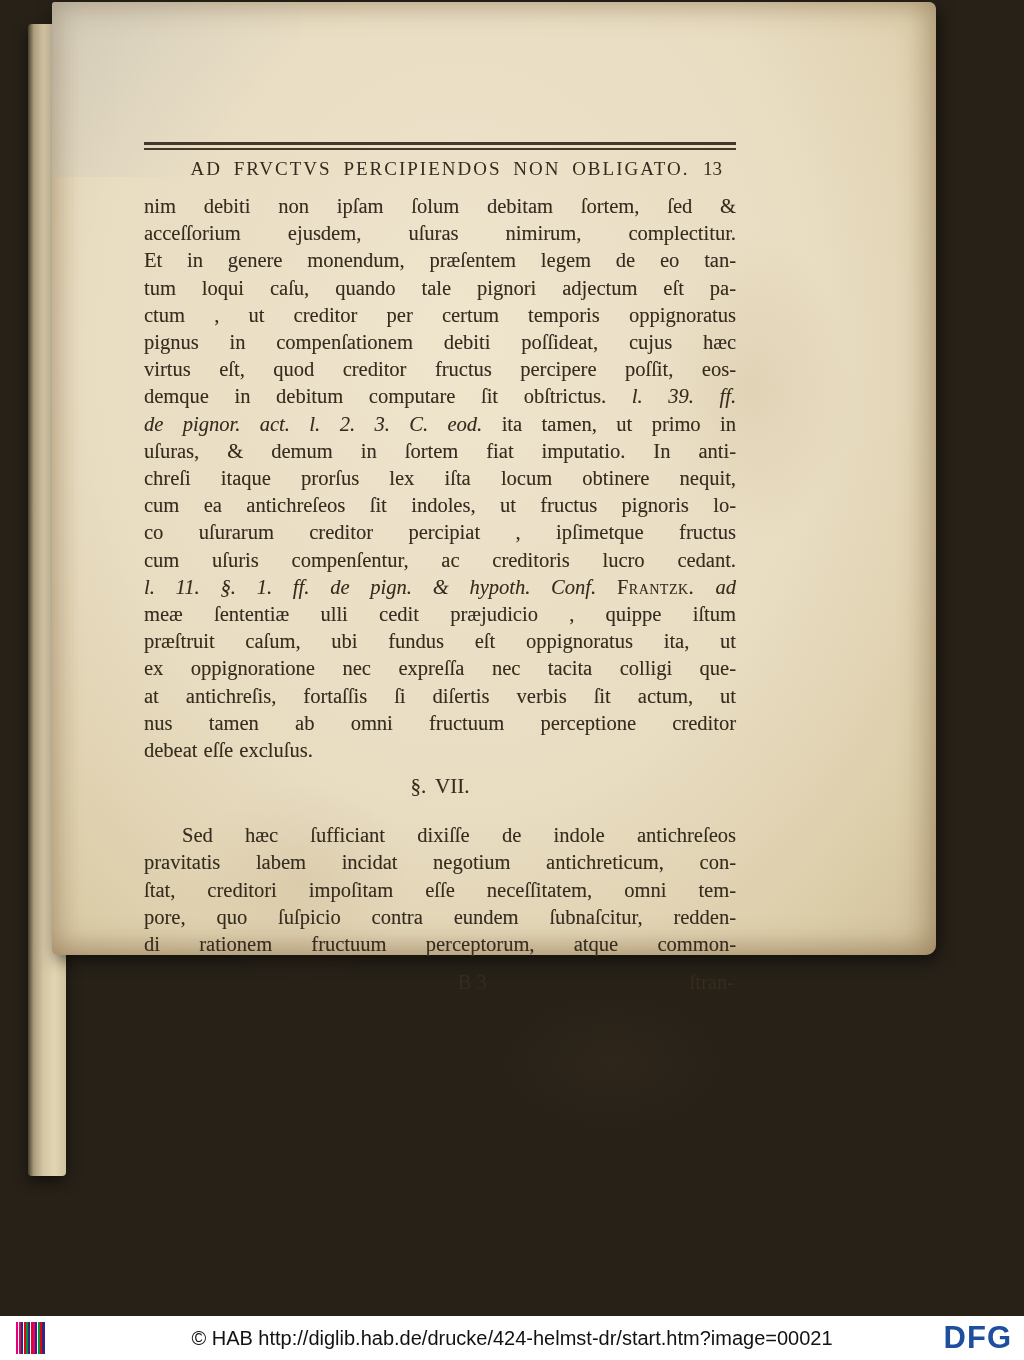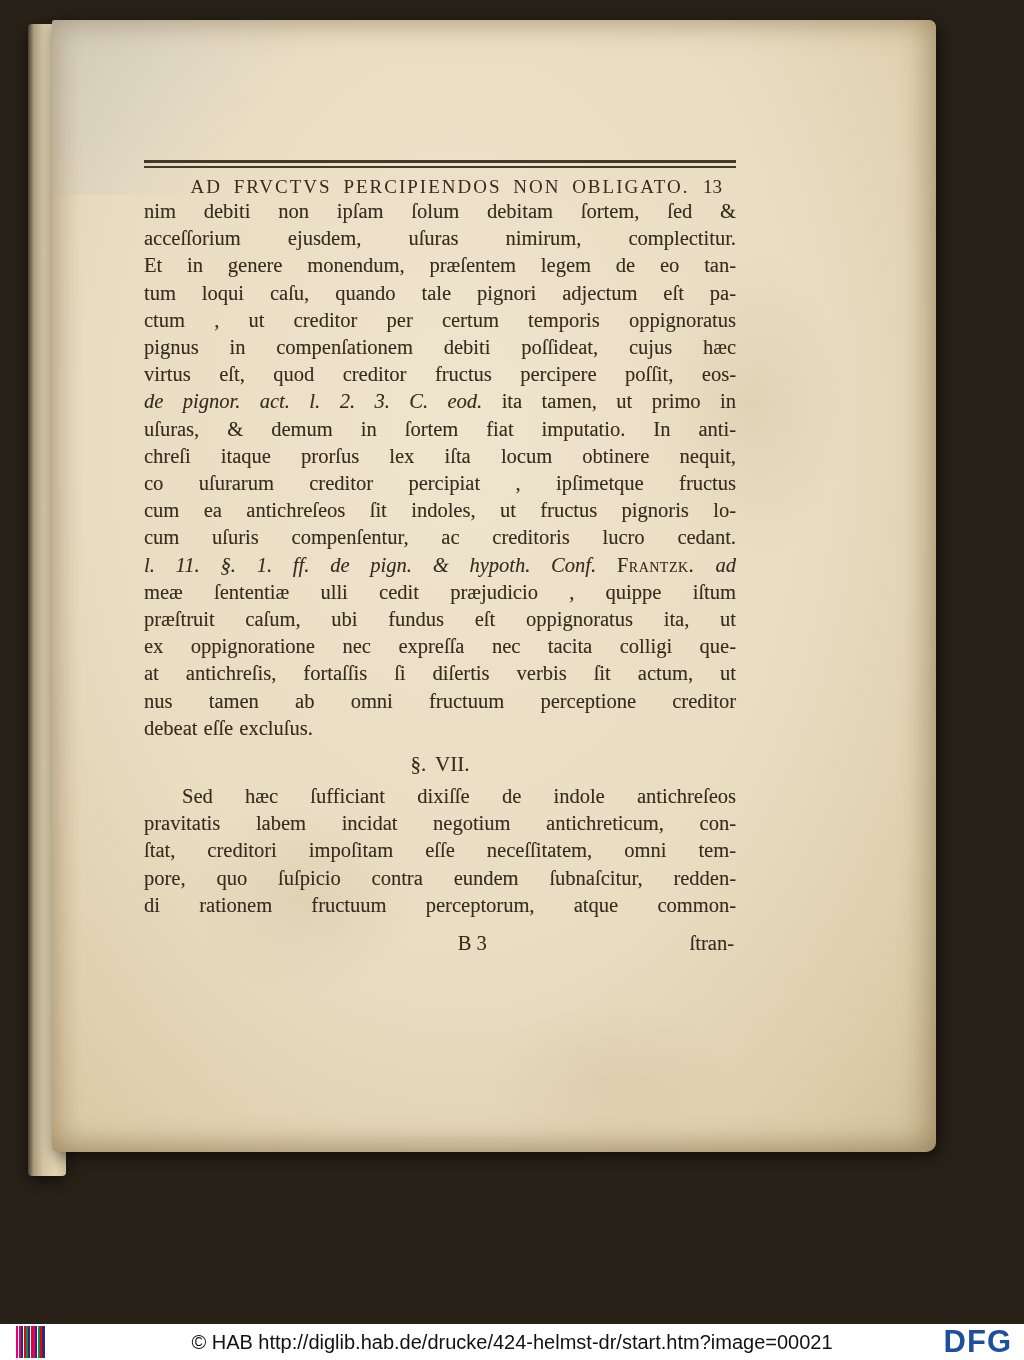--- a/index.html
+++ b/index.html
@@ -14,21 +14,21 @@
 
   
   .edges {
     position:absolute; left:28px; top:24px; width:38px; height:1152px;
     background: linear-gradient(90deg, #4a3f30 0%, #a99b7c 15%, #d4c6a4 40%, #e2d5b3 70%, #d0c29e 100%);
     border-radius:4px;
     box-shadow: 0 6px 14px rgba(0,0,0,.5);
   }
 
   .page {
-    position:absolute; left:52px; top:20px; width:884px; height:1132px;
+    position:absolute; left:52px; top:2px; width:884px; height:953px;
     background: radial-gradient(ellipse at 46% 36%, #efe5cd 0%, #e9decu 40%, #e8dcc1 55%, #dccda9 85%, #cfbf9a 100%);
     background: radial-gradient(ellipse at 46% 36%, #efe5cd 0%, #e8dcc1 55%, #dccda9 85%, #cfbf9a 100%);
     border-radius:3px 7px 10px 5px;
     box-shadow: 3px 5px 16px rgba(0,0,0,.55),
       inset -14px 0 26px rgba(110,80,45,.22),
       inset 0 -12px 26px rgba(110,80,45,.20),
       inset 0 10px 30px rgba(110,80,45,.12),
       inset 10px 0 22px rgba(110,80,45,.14);
   }
 
@@ -57,42 +57,42 @@
     border-bottom:2px solid var(--ink, #352c1f);
     opacity:.92;
   }
 
   .header {
     position:relative; margin-top:8px; text-align:center;
     font-size:19px; letter-spacing:2px; word-spacing:5px; white-space:nowrap;
   }
   .pagenum { position:absolute; right:14px; top:0; letter-spacing:0; }
 
-  .body1 { margin-top:0; }
+  .body1 { margin-top:13px; }
   .ln {
     font-size:20.5px; line-height:27.2px;
     text-align:justify; text-align-last:justify;
     word-spacing:1px;
     text-shadow: .3px .3px 0 rgba(60,45,25,.28);
   }
   .flush { text-align-last:left; }
   .indent { text-indent:38px; }
   .it { font-style:italic; }
   .sc { font-variant: small-caps; letter-spacing:.5px; }
 
-  .section { margin:10px 0 6px; text-align:center; font-size:21px; word-spacing:4px;
+  .section { margin:10px 0 23px; text-align:center; font-size:21px; word-spacing:4px;
     text-shadow:.3px .3px 0 rgba(60,45,25,.28); }
 
   .sigrow { position:relative; height:28px; margin-top:13px; font-size:20.5px;
     text-shadow:.3px .3px 0 rgba(60,45,25,.28); }
   .sig { position:absolute; left:53%; }
   .catch { position:absolute; right:2px; }
 
   .footer {
-    position:absolute; left:0; bottom:0; width:1024px; height:36px;
+    position:absolute; left:0; bottom:0; width:1024px; height:44px;
     background:#ffffff;
   }
   .copy {
     position:absolute; left:50%; top:50%; transform:translate(-50%,-50%);
     font-family:"Liberation Sans", sans-serif; font-size:20px; color:#121212;
     white-space:nowrap;
   }
   .dfg {
     position:absolute; right:12px; top:50%; transform:translateY(-50%);
     font-family:"Liberation Sans", sans-serif; font-weight:bold;
@@ -131,25 +131,26 @@
       </div>
 
       <div class="body1">
         <div class="ln">nim debiti non ipſam ſolum debitam ſortem, ſed &amp;</div>
         <div class="ln">acceſſorium ejusdem, uſuras nimirum, complectitur.</div>
         <div class="ln">Et in genere monendum, præſentem legem de eo tan-</div>
         <div class="ln">tum loqui caſu, quando tale pignori adjectum eſt pa-</div>
         <div class="ln">ctum , ut creditor per certum temporis oppignoratus</div>
         <div class="ln">pignus in compenſationem debiti poſſideat, cujus hæc</div>
         <div class="ln">virtus eſt, quod creditor fructus percipere poſſit, eos-</div>
+        <div class="ln"><span>demque in debitum computare ſit obſtrictus. </span><span class="it">l. 39. ff.</span></div>
         <div class="ln"><span class="it">de pignor. act. l. 2. 3. C. eod. </span><span>ita tamen, ut primo in</span></div>
         <div class="ln">uſuras, &amp; demum in ſortem fiat imputatio.  In anti-</div>
         <div class="ln">chreſi itaque prorſus lex iſta locum obtinere nequit,</div>
+        <div class="ln">cum ea antichreſeos ſit indoles, ut fructus pignoris lo-</div>
         <div class="ln">co uſurarum creditor percipiat , ipſimetque fructus</div>
-        <div class="ln">cum ea antichreſeos ſit indoles, ut fructus pignoris lo-</div>
         <div class="ln">cum uſuris compenſentur, ac creditoris lucro cedant.</div>
         <div class="ln"><span class="it">l. 11. §. 1. ff. de pign. &amp; hypoth. </span><span class="it">Conf. </span><span class="sc">Frantzk. </span><span class="it">ad</span></div>
         <div class="ln">meæ ſententiæ ulli cedit præjudicio , quippe iſtum</div>
         <div class="ln">præſtruit caſum, ubi fundus eſt oppignoratus ita, ut</div>
         <div class="ln">ex oppignoratione nec expreſſa nec tacita colligi que-</div>
         <div class="ln">at antichreſis, fortaſſis ſi diſertis verbis ſit actum, ut</div>
         <div class="ln">nus tamen ab omni fructuum perceptione creditor</div>
         <div class="ln flush">debeat eſſe excluſus.</div>
       </div>
 

